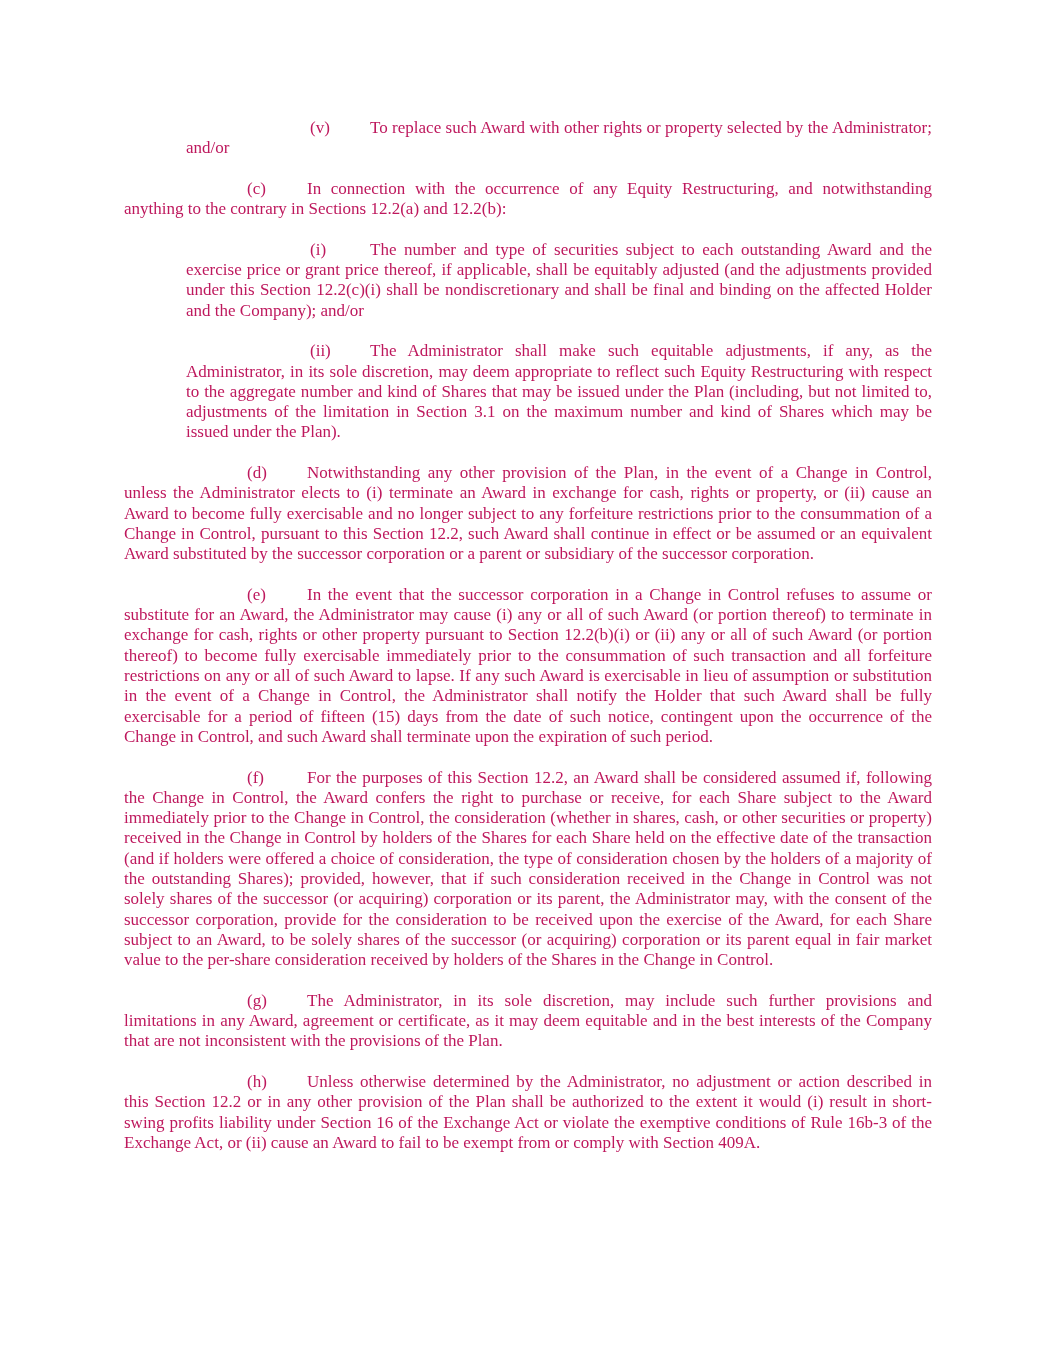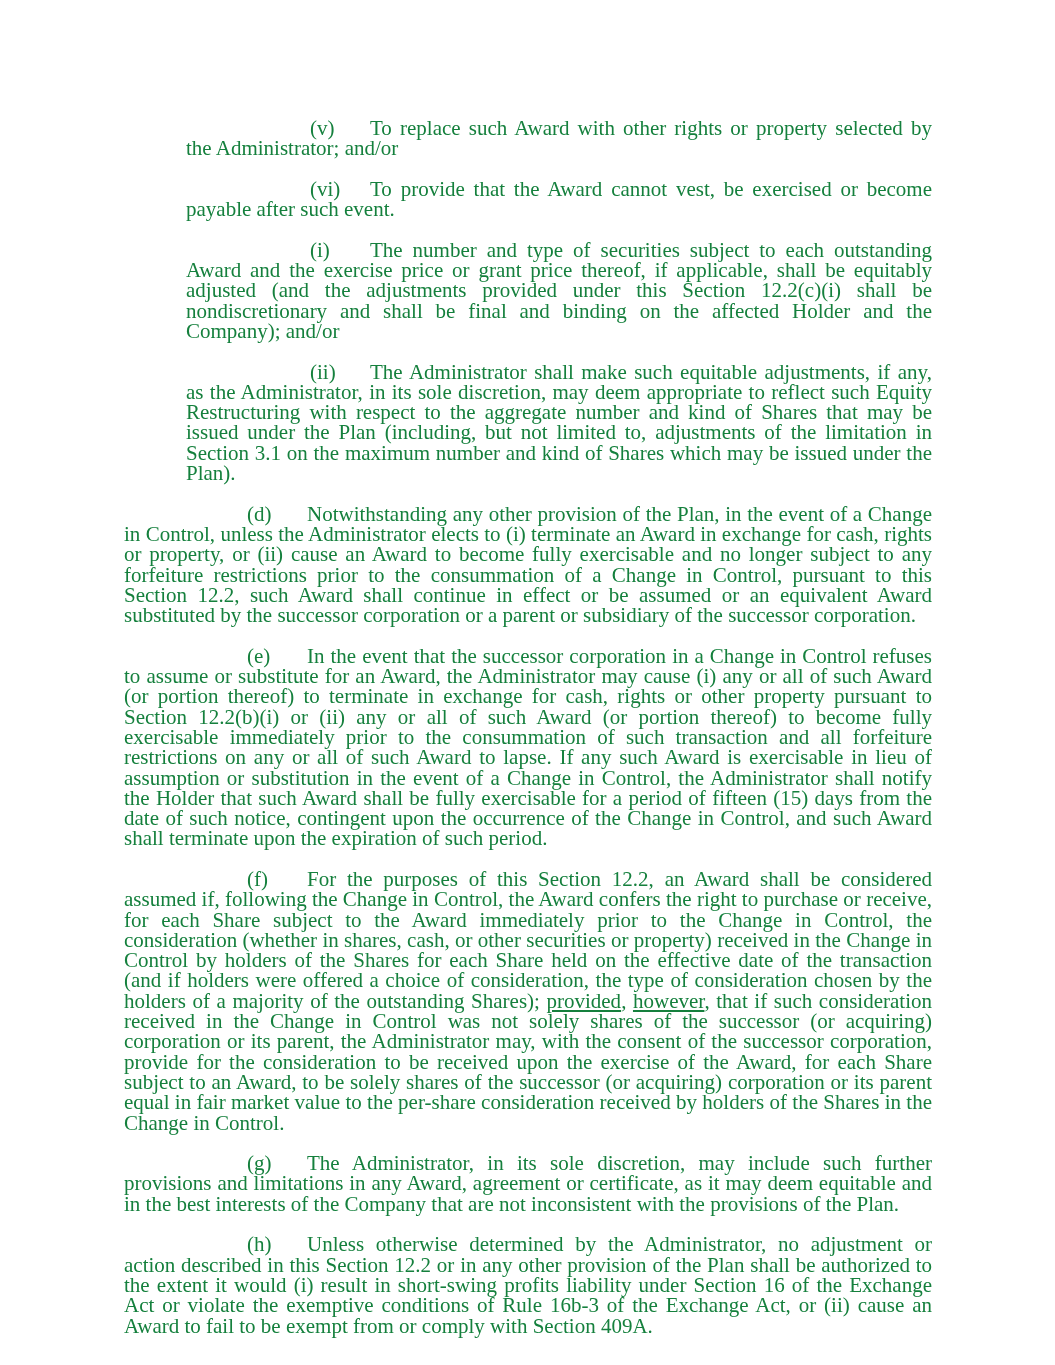--- a/index.html
+++ b/index.html
@@ -7,23 +7,23 @@
     padding: 0;
     background: #ffffff;
   }
   .page {
     position: relative;
     width: 1055px;
     height: 1365px;
     background: #ffffff;
     overflow: hidden;
     font-family: "Liberation Serif", "DejaVu Serif", serif;
-    font-size: 21px;
+    font-size: 17px;
     line-height: 20.3px;
-    color: #15803d;
+    color: #be185d;
   }
   .doc {
     position: absolute;
     left: 124px;
     top: 118px;
     width: 808px;
   }
   p.para {
     margin: 0 0 20.3px 0;
     text-align: justify;
@@ -34,31 +34,30 @@
   p.level2 {
     margin-left: 62px;
     text-indent: 124px;
   }
   .para-label {
     display: inline-block;
     width: 60px;
     text-indent: 0;
   }
   .u {
-    text-decoration: underline;
     margin-top: 48px;
   }
 </style>
 </head>
 <body>
 
 <div class="page">
   <main class="doc" id="doc-body">
       <p class="para level2"><span class="para-label">(v)</span><span class="run">To replace such Award with other rights or property selected by the Administrator; and/or</span></p>
-      <p class="para level2"><span class="para-label">(vi)</span><span class="run">To provide that the Award cannot vest, be exercised or become payable after such event.</span></p>
+      <p class="para level1"><span class="para-label">(c)</span><span class="run">In connection with the occurrence of any Equity Restructuring, and notwithstanding anything to the contrary in Sections 12.2(a) and 12.2(b):</span></p>
       <p class="para level2"><span class="para-label">(i)</span><span class="run">The number and type of securities subject to each outstanding Award and the exercise price or grant price thereof, if applicable, shall be equitably adjusted (and the adjustments provided under this Section 12.2(c)(i) shall be nondiscretionary and shall be final and binding on the affected Holder and the Company); and/or</span></p>
       <p class="para level2"><span class="para-label">(ii)</span><span class="run">The Administrator shall make such equitable adjustments, if any, as the Administrator, in its sole discretion, may deem appropriate to reflect such Equity Restructuring with respect to the aggregate number and kind of Shares that may be issued under the Plan (including, but not limited to, adjustments of the limitation in Section 3.1 on the maximum number and kind of Shares which may be issued under the Plan).</span></p>
       <p class="para level1"><span class="para-label">(d)</span><span class="run">Notwithstanding any other provision of the Plan, in the event of a Change in Control, unless the Administrator elects to (i) terminate an Award in exchange for cash, rights or property, or (ii) cause an Award to become fully exercisable and no longer subject to any forfeiture restrictions prior to the consummation of a Change in Control, pursuant to this Section 12.2, such Award shall continue in effect or be assumed or an equivalent Award substituted by the successor corporation or a parent or subsidiary of the successor corporation.</span></p>
       <p class="para level1"><span class="para-label">(e)</span><span class="run">In the event that the successor corporation in a Change in Control refuses to assume or substitute for an Award, the Administrator may cause (i) any or all of such Award (or portion thereof) to terminate in exchange for cash, rights or other property pursuant to Section 12.2(b)(i) or (ii) any or all of such Award (or portion thereof) to become fully exercisable immediately prior to the consummation of such transaction and all forfeiture restrictions on any or all of such Award to lapse.  If any such Award is exercisable in lieu of assumption or substitution in the event of a Change in Control, the Administrator shall notify the Holder that such Award shall be fully exercisable for a period of fifteen (15) days from the date of such notice, contingent upon the occurrence of the Change in Control, and such Award shall terminate upon the expiration of such period.</span></p>
       <p class="para level1"><span class="para-label">(f)</span><span class="run">For the purposes of this Section 12.2, an Award shall be considered assumed if, following the Change in Control, the Award confers the right to purchase or receive, for each Share subject to the Award immediately prior to the Change in Control, the consideration (whether in shares, cash, or other securities or property) received in the Change in Control by holders of the Shares for each Share held on the effective date of the transaction (and if holders were offered a choice of consideration, the type of consideration chosen by the holders of a majority of the outstanding Shares); </span><span class="run u">provided</span><span class="run">, </span><span class="run u">however</span><span class="run">, that if such consideration received in the Change in Control was not solely shares of the successor (or acquiring) corporation or its parent, the Administrator may, with the consent of the successor corporation, provide for the consideration to be received upon the exercise of the Award, for each Share subject to an Award, to be solely shares of the successor (or acquiring) corporation or its parent equal in fair market value to the per-share consideration received by holders of the Shares in the Change in Control.</span></p>
       <p class="para level1"><span class="para-label">(g)</span><span class="run">The Administrator, in its sole discretion, may include such further provisions and limitations in any Award, agreement or certificate, as it may deem equitable and in the best interests of the Company that are not inconsistent with the provisions of the Plan.</span></p>
       <p class="para level1"><span class="para-label">(h)</span><span class="run">Unless otherwise determined by the Administrator, no adjustment or action described in this Section 12.2 or in any other provision of the Plan shall be authorized to the extent it would (i) result in short-swing profits liability under Section 16 of the Exchange Act or violate the exemptive conditions of Rule 16b-3 of the Exchange Act, or (ii) cause an Award to fail to be exempt from or comply with Section 409A.</span></p>
     </main>
 </div>
 

